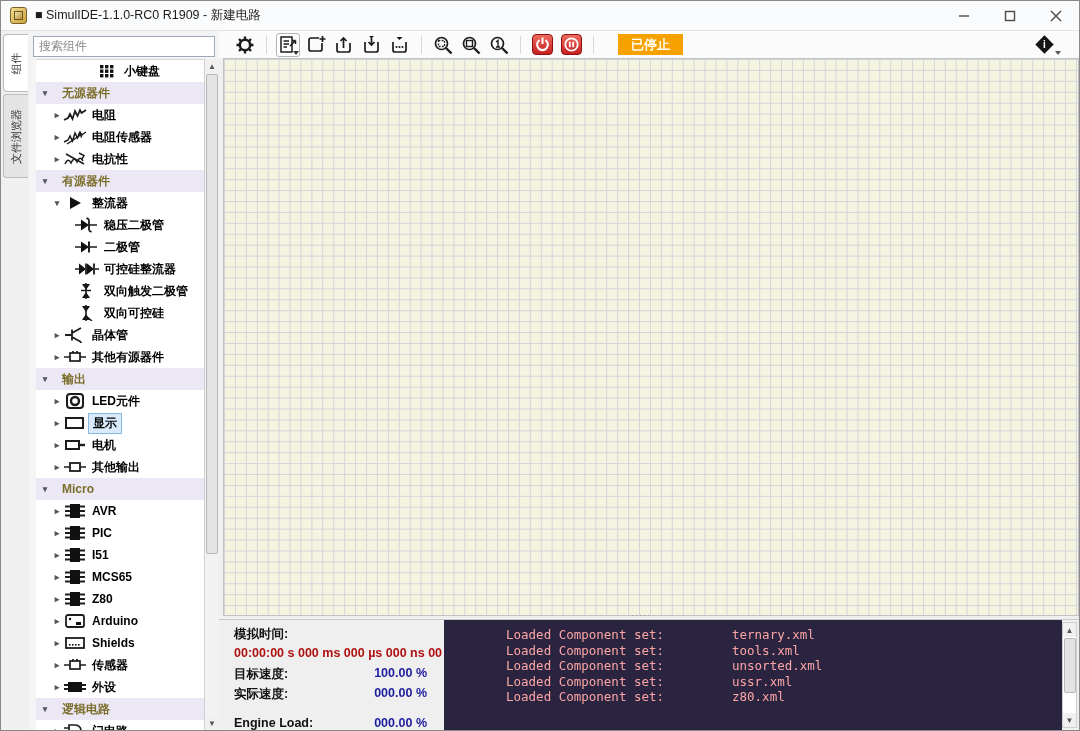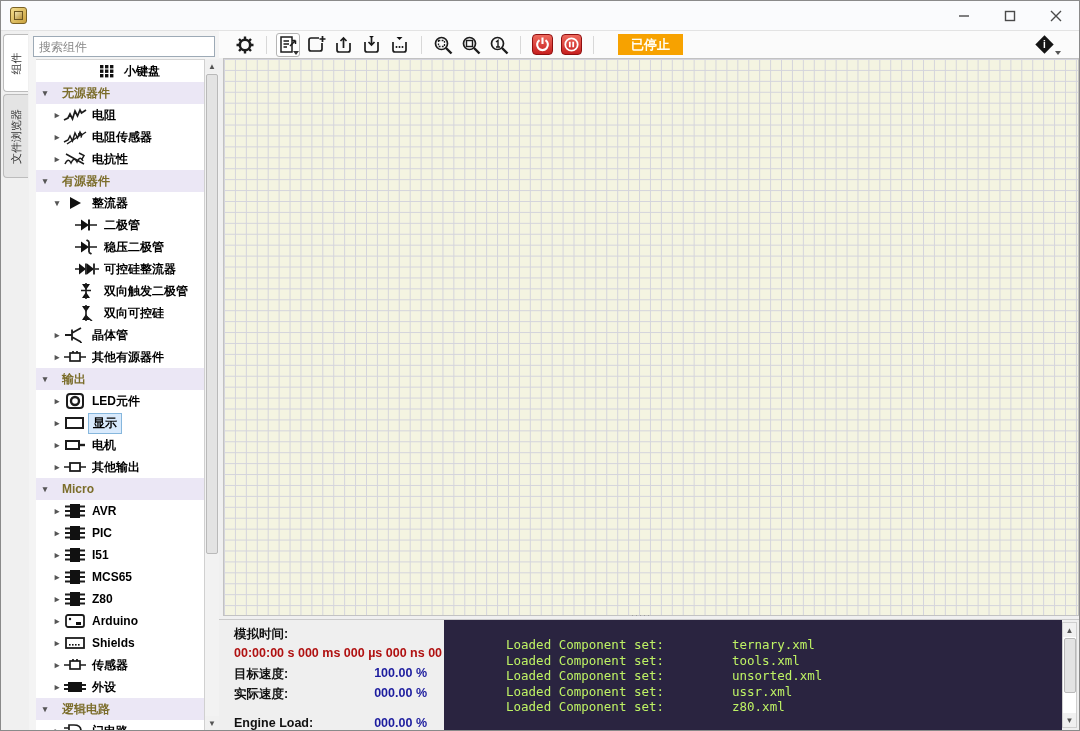--- a/index.html
+++ b/index.html
@@ -26,21 +26,21 @@
   .side-tab { position:absolute; left:2px; width:25px; border:1px solid #bcbcbc;
               border-right:none; border-radius:4px 0 0 4px; display:flex; align-items:center; justify-content:center; }
   .side-tab.active { background:#ffffff; }
   .side-tab.inactive { background:#e4e4e4; }
   .side-tab .vtext { transform:rotate(-90deg); white-space:nowrap; font-size:11px; color:#333; }
 
   
   #leftpanel { position:absolute; left:28px; top:30px; width:190px; bottom:0; background:#f4f4f4; }
   #search-box { position:absolute; left:4px; top:5px; width:182px; height:21px;
                 border:1px solid #9daab6; background:#fff; font-size:12px; padding:0 5px;
-                color:#222; font-family:Liberation Sans, sans-serif; }
+                color:#222; font-family:Liberation Mono, monospace; }
   #search-box::placeholder { color:#8a8a8a; }
   #tree { position:absolute; left:7px; top:28px; width:175px; bottom:0; background:#ffffff;
           border-top:1px solid #d5d5d5; overflow:hidden; }
   .tree-row { height:22px; display:flex; align-items:center; font-size:12px; font-weight:bold;
               color:#000; white-space:nowrap; }
   .tree-cat { background:#ebe7f5; color:#7b6d2a; }
   .tw-arrow { width:10px; text-align:center; color:#555; font-size:9px; flex:none; }
   .tw-icon { width:26px; height:16px; flex:none; display:flex; align-items:center; justify-content:center; }
   .tw-icon svg { display:block; }
   .tw-label { padding:1px 4px; }
@@ -89,37 +89,38 @@
   #bottompanel { position:absolute; left:218px; top:618px; right:0; bottom:0; background:#efefef;
                  border-top:1px solid #c9c9c9; }
   #stats { position:absolute; left:0; top:0; width:225px; height:100%; overflow:hidden; padding:6px 0 8px 15px; }
   #sim-time-label { font-size:12.5px; font-weight:bold; color:#111; }
   #sim-time-value { font-size:12.5px; font-weight:bold; color:#b01111; white-space:nowrap;
                     margin-top:3px; width:208px; overflow:hidden; }
   .stat-row { display:flex; width:193px; font-size:12.5px; font-weight:bold; margin-top:3px; }
   .stat-row .lab { color:#111; }
   .stat-row .val { margin-left:auto; color:#1c1c9e; }
   #console { position:absolute; left:225px; top:0; right:17px; bottom:0; background:#2a2440;
-             font-family:"DejaVu Sans Mono", monospace; font-size:12.5px; color:#bef264;
-             padding:17px 0 0 62px; line-height:15.6px; }
+             font-family:"DejaVu Sans Mono", monospace; font-size:12.5px; color:#fca5a5;
+             padding:7px 0 0 62px; line-height:15.6px; }
   .con-line { display:flex; white-space:pre; }
   .con-line .c1 { width:226px; flex:none; }
   #console-scroll { position:absolute; right:2px; top:2px; width:15px; bottom:2px;
                     background:#ffffff; border:1px solid #cfcfcf; }
 
   
   svg.ic { stroke:#1c1c1c; fill:none; stroke-width:1.6; }
 </style>
 </head>
 <body>
 
 <div id="app">
 
   <div id="titlebar">
     <div id="app-icon"></div>
+    <div id="title-text">■ SimulIDE-1.1.0-RC0 R1909 - 新建电路</div>
     <div id="win-controls">
       <div class="win-btn">
         <svg width="12" height="12" viewBox="0 0 12 12">
             <line x1="1" y1="6" x2="11" y2="6" stroke-width="1.4"></line>
           </svg>
       </div>
       <div class="win-btn">
         <svg width="12" height="12" viewBox="0 0 12 12">
             <rect x="1.5" y="1.5" width="9" height="9" fill="none" stroke-width="1.4"></rect>
           </svg>
@@ -208,35 +209,35 @@
             </svg>
           </span>
           <span class="tw-label">整流器</span>
         </div>
         <div class="tree-row">
           <span class="tw-arrow" style="margin-left: 28px;"></span>
           <span class="tw-icon">
             <svg class="ic" width="24" height="16" viewBox="0 0 24 16" style="stroke-width:1.6">
               <path d="M0 8 H6 M14 8 H22"></path>
               <polygon points="6,2.5 6,13.5 14,8" fill="#111" stroke="none"></polygon>
-              <path d="M14 2.5 V13.5" stroke-width="2"></path>
-            </svg>
-          </span>
-          <span class="tw-label">二极管</span>
+              <path d="M14 2.5 V13.5 M14 2.5 L11.5 1 M14 13.5 L16.5 15" stroke-width="1.8"></path>
+            </svg>
+          </span>
+          <span class="tw-label">稳压二极管</span>
         </div>
         <div class="tree-row">
           <span class="tw-arrow" style="margin-left: 28px;"></span>
           <span class="tw-icon">
             <svg class="ic" width="24" height="16" viewBox="0 0 24 16" style="stroke-width:1.6">
               <path d="M0 8 H6 M14 8 H22"></path>
               <polygon points="6,2.5 6,13.5 14,8" fill="#111" stroke="none"></polygon>
-              <path d="M14 2.5 V13.5 M14 2.5 L11.5 1 M14 13.5 L16.5 15" stroke-width="1.8"></path>
-            </svg>
-          </span>
-          <span class="tw-label">稳压二极管</span>
+              <path d="M14 2.5 V13.5" stroke-width="2"></path>
+            </svg>
+          </span>
+          <span class="tw-label">二极管</span>
         </div>
         <div class="tree-row">
           <span class="tw-arrow" style="margin-left: 28px;"></span>
           <span class="tw-icon">
             <svg class="ic" width="24" height="16" viewBox="0 0 24 16" style="stroke-width:1.6">
               <path d="M0 8 H4 M20 8 H24"></path>
               <polygon points="4,2.5 4,13.5 11,8" fill="#111" stroke="none"></polygon>
               <path d="M11 2.5 V13.5" stroke-width="1.8"></path>
               <polygon points="12,2.5 12,13.5 19,8" fill="#111" stroke="none"></polygon>
               <path d="M19 2.5 V13.5" stroke-width="1.8"></path>

